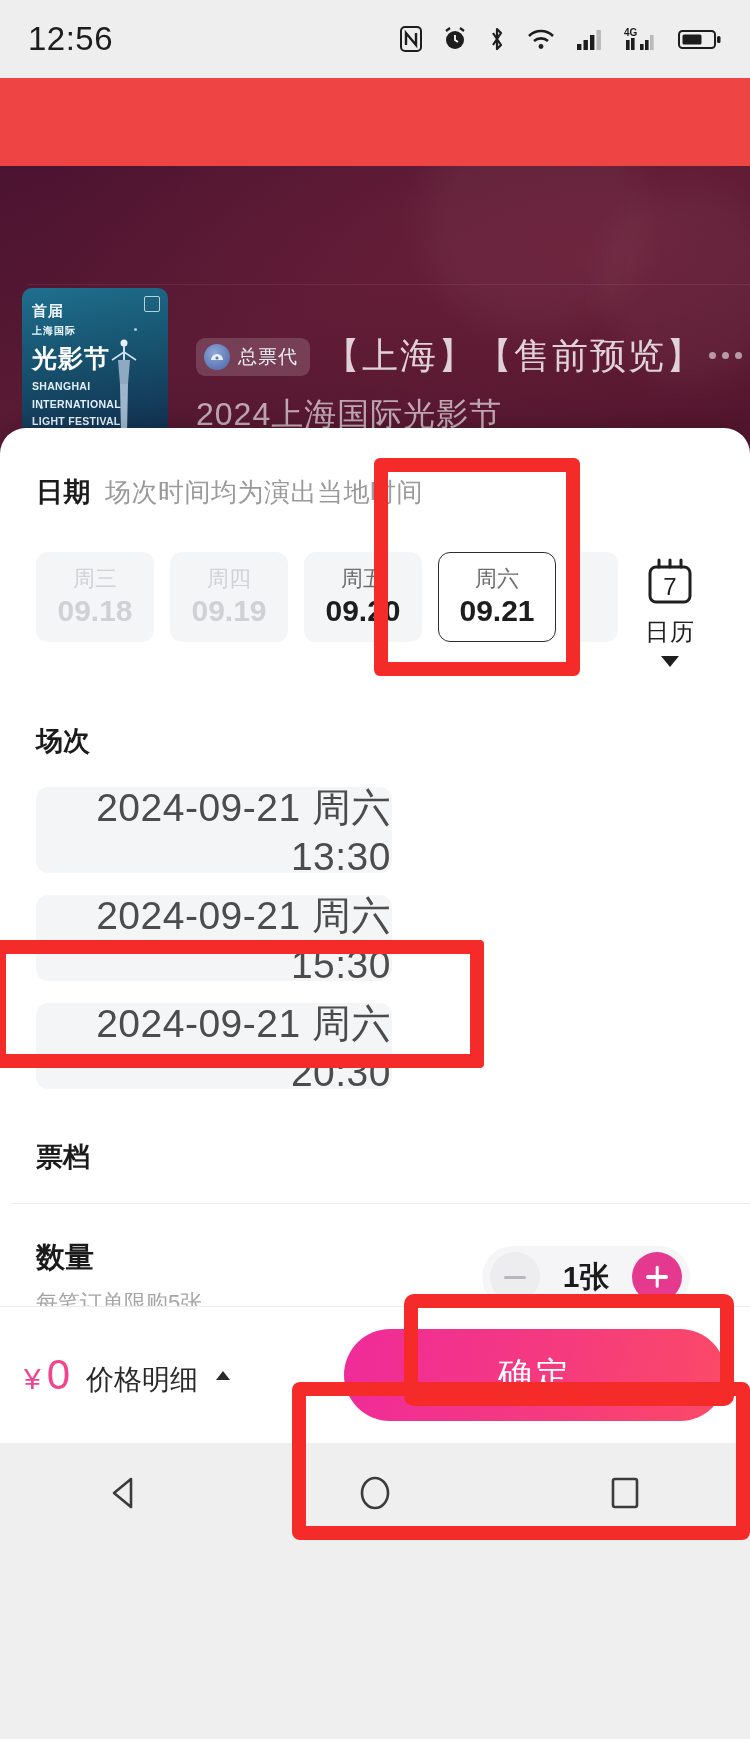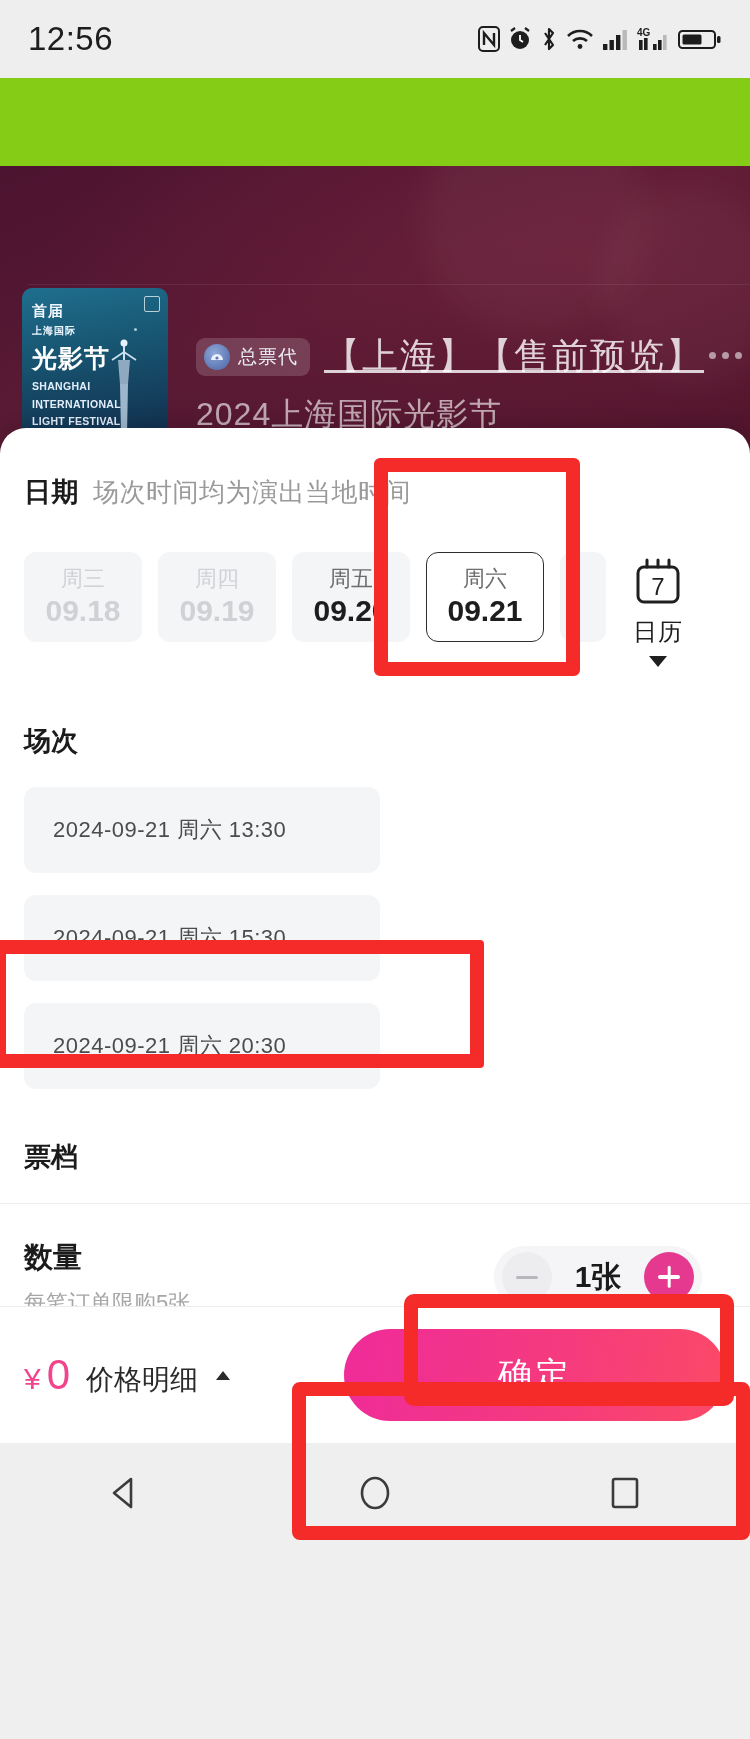--- a/index.html
+++ b/index.html
@@ -5,39 +5,39 @@
   * { box-sizing: border-box; margin: 0; padding: 0; }
   html, body {
     width: 750px; height: 1739px;
     font-family: "Liberation Sans", "DejaVu Sans", sans-serif;
     background: #efefef;
     overflow: hidden;
   }
   #screen {
     position: relative;
     width: 750px; height: 1542px;
-    background: #84cc16;
+    background: #ef4444;
     overflow: hidden;
   }
 
   
   .statusbar {
     position: absolute; top: 0; left: 0;
     width: 750px; height: 78px;
     background: #eeeeee;
     display: flex; align-items: center;
     padding: 0 28px;
   }
   .status-time {
     font-size: 33px; color: #1d1d1d; letter-spacing: 0.5px;
     font-family: "Liberation Sans", sans-serif;
   }
   .status-icons {
     margin-left: auto;
-    display: flex; align-items: center; gap: 7px; text-align: right;
+    display: flex; align-items: center; gap: 20px; text-align: right;
   }
   .status-icons svg { display: block; }
 
   
   .navbar {
     position: absolute; top: 78px; left: 0;
     width: 750px; height: 88px;
     background: #eeeeee;
     display: flex; align-items: center;
     padding: 0 34px;
@@ -104,21 +104,20 @@
   }
   .agent-badge .dot {
     width: 26px; height: 26px; border-radius: 50%;
     background: radial-gradient(circle at 40% 35%, #8fa8d8 0%, #5e78b5 70%);
     display: flex; align-items: center; justify-content: center;
   }
   .agent-badge .lbl { font-size: 19px; color: #e9ecf5; letter-spacing: 1px; }
   .hero-h1 {
     font-size: 36px; color: rgba(255,255,255,0.80); letter-spacing: 2px;
     white-space: nowrap;
-    text-decoration: underline;
   }
   .hero-h2 {
     margin-top: 12px;
     font-size: 32px; color: rgba(255,255,255,0.62); letter-spacing: 1px;
   }
   .hero-h3 {
     margin-top: 16px;
     font-size: 35px; font-weight: bold; color: rgba(255,255,255,0.55); letter-spacing: 1px;
   }
   .hero-more {
@@ -128,21 +127,21 @@
 
   
   .sheet {
     position: absolute; left: 0; top: 428px;
     width: 750px; height: 1207px;
     background: #ffffff;
     border-radius: 26px 26px 0 0;
     box-shadow: 0 -4px 18px rgba(0,0,0,.12);
     overflow: hidden;
   }
-  .sheet-inner { padding: 0 24px; }
+  .sheet-inner { padding: 0 36px; }
 
   .row-date-head {
     display: flex; align-items: baseline; gap: 14px;
     padding-top: 46px;
   }
   .lbl-strong { font-size: 27px; color: #1b1b1b; font-weight: bold; letter-spacing: .5px; }
   .lbl-note { font-size: 26px; color: #9a9a9a; letter-spacing: .5px; white-space: nowrap; }
 
   .date-strip {
     display: flex; align-items: flex-start; gap: 16px;
@@ -180,22 +179,23 @@
   }
 
   .sec-label { font-size: 27px; color: #1b1b1b; font-weight: bold; }
   .sec-sessions { margin-top: 56px; }
   .session-list { margin-top: 28px; display:flex; flex-direction: column; gap: 22px;}
   .session-item {
     width: 356px; height: 86px;
     border-radius: 12px; background: #f4f5f7;
     display: flex; align-items: center;
     padding-left: 28px;
-    font-size: 22px; color: #4c4c4c; letter-spacing: .5px;
+    font-size: 39px; color: #4c4c4c; letter-spacing: .5px;
     border: 1px solid transparent;
+    text-align: right;
   }
   .session-item.selected {
     background: #ffffff; border: 1.6px solid #2a2a2a; color: #1b1b1b;
   }
 
   .sec-tier { margin-top: 50px; }
   .divider { height: 1px; background: #ececec; margin: 28px 0 0 0; width: 750px; margin-left: -24px;}
 
   .qty-row {
     display: flex; align-items: flex-start;

